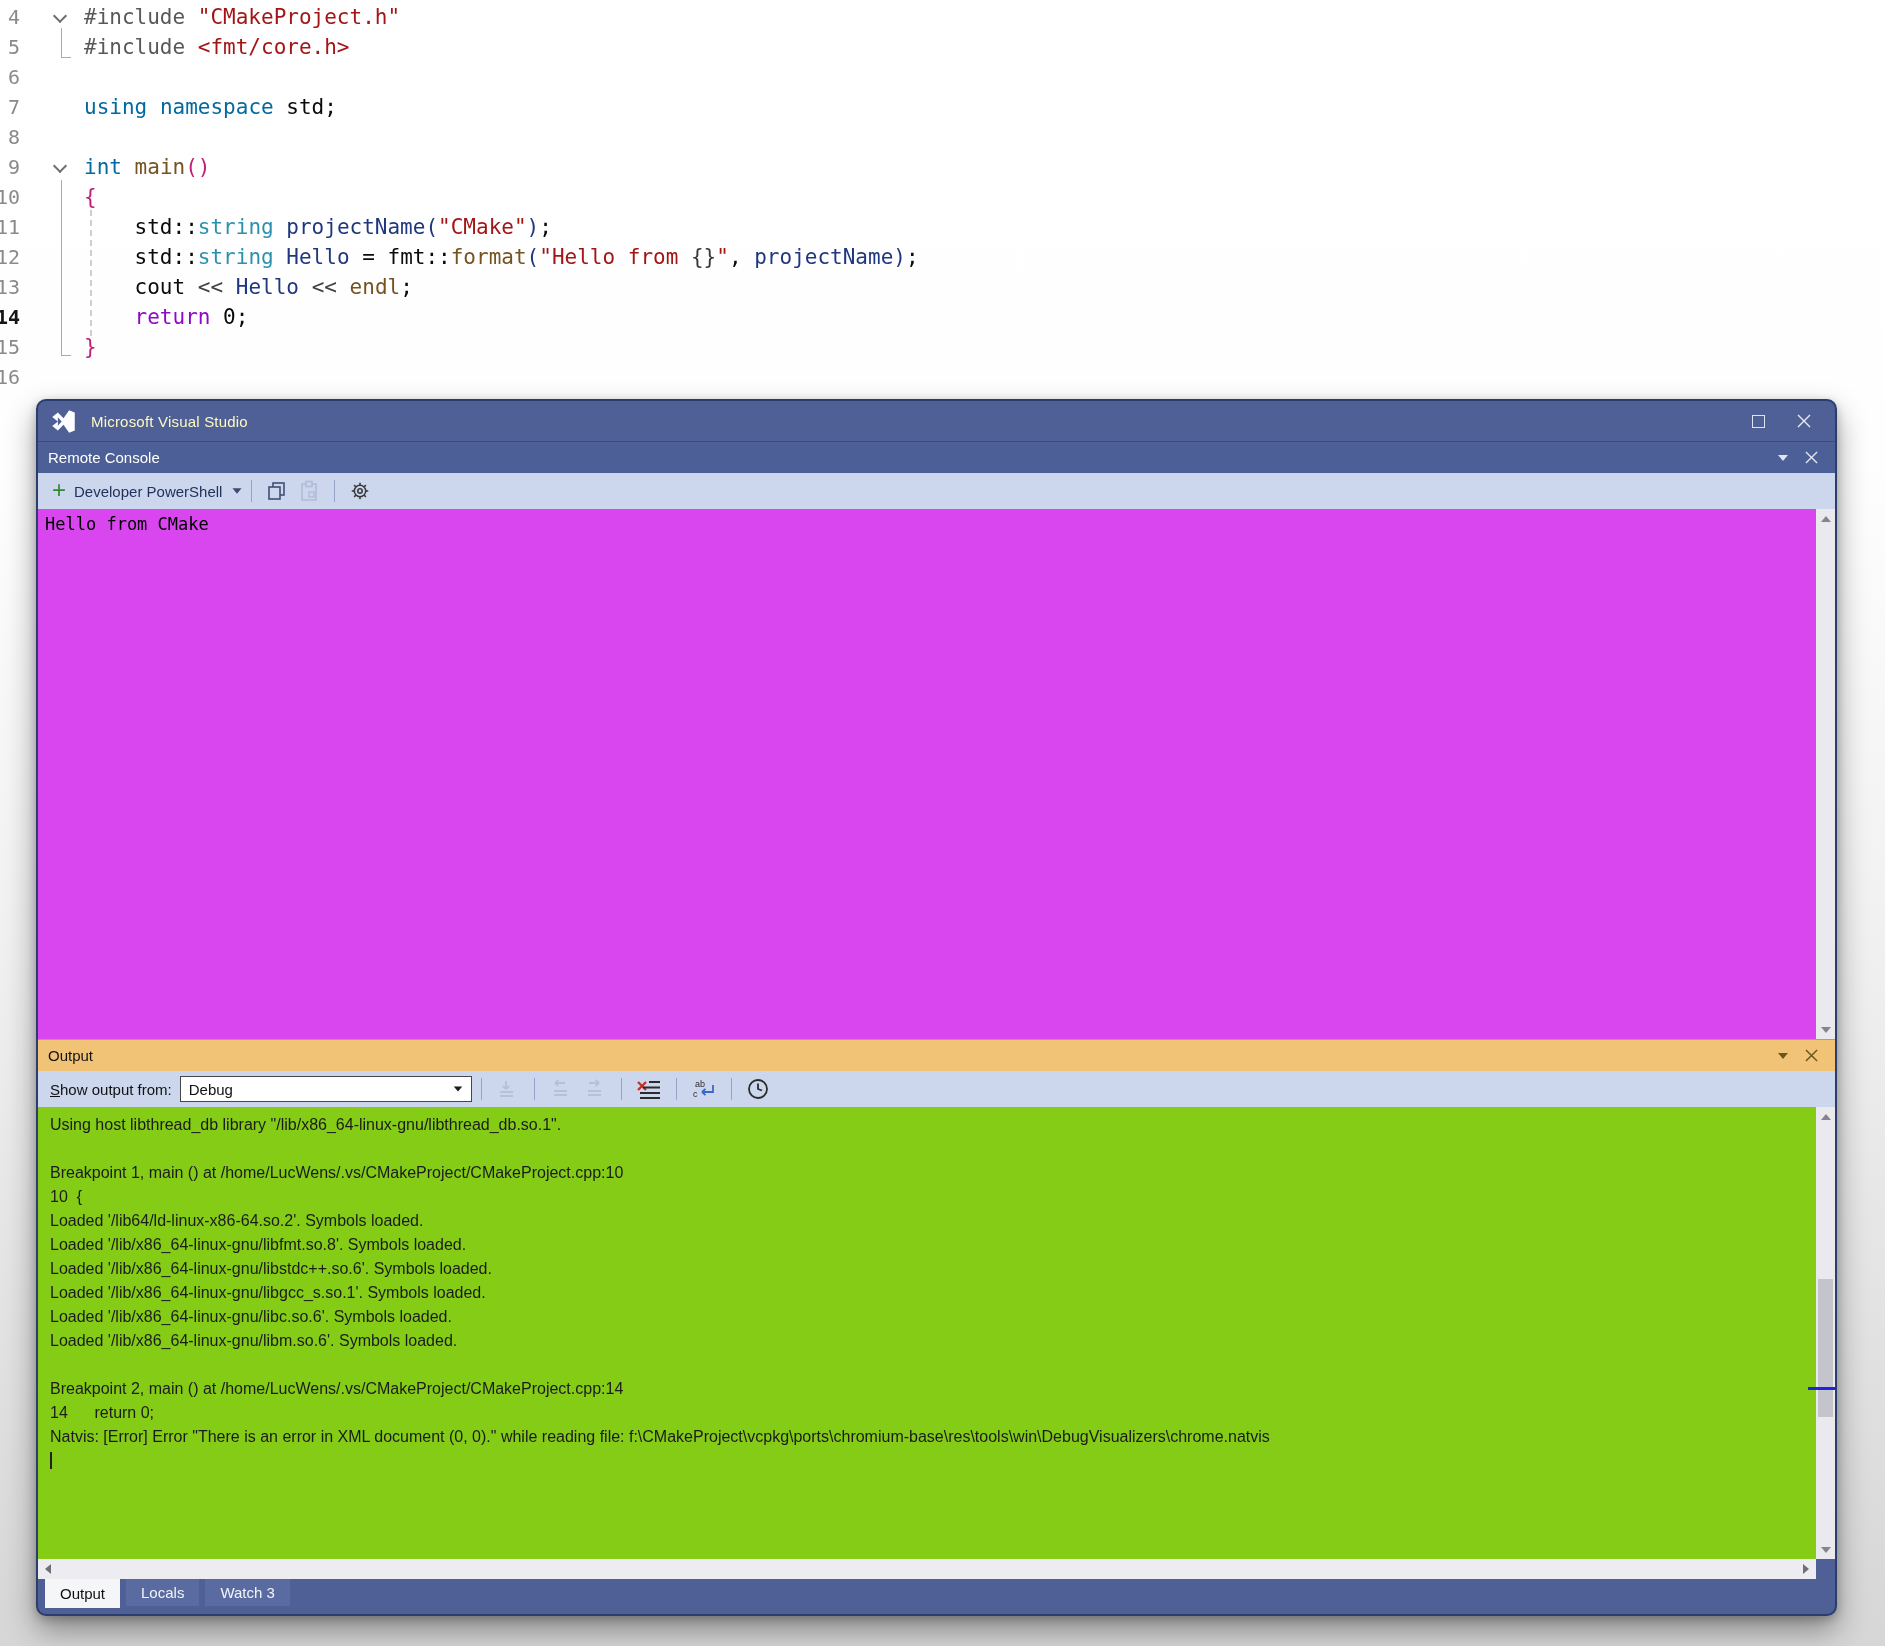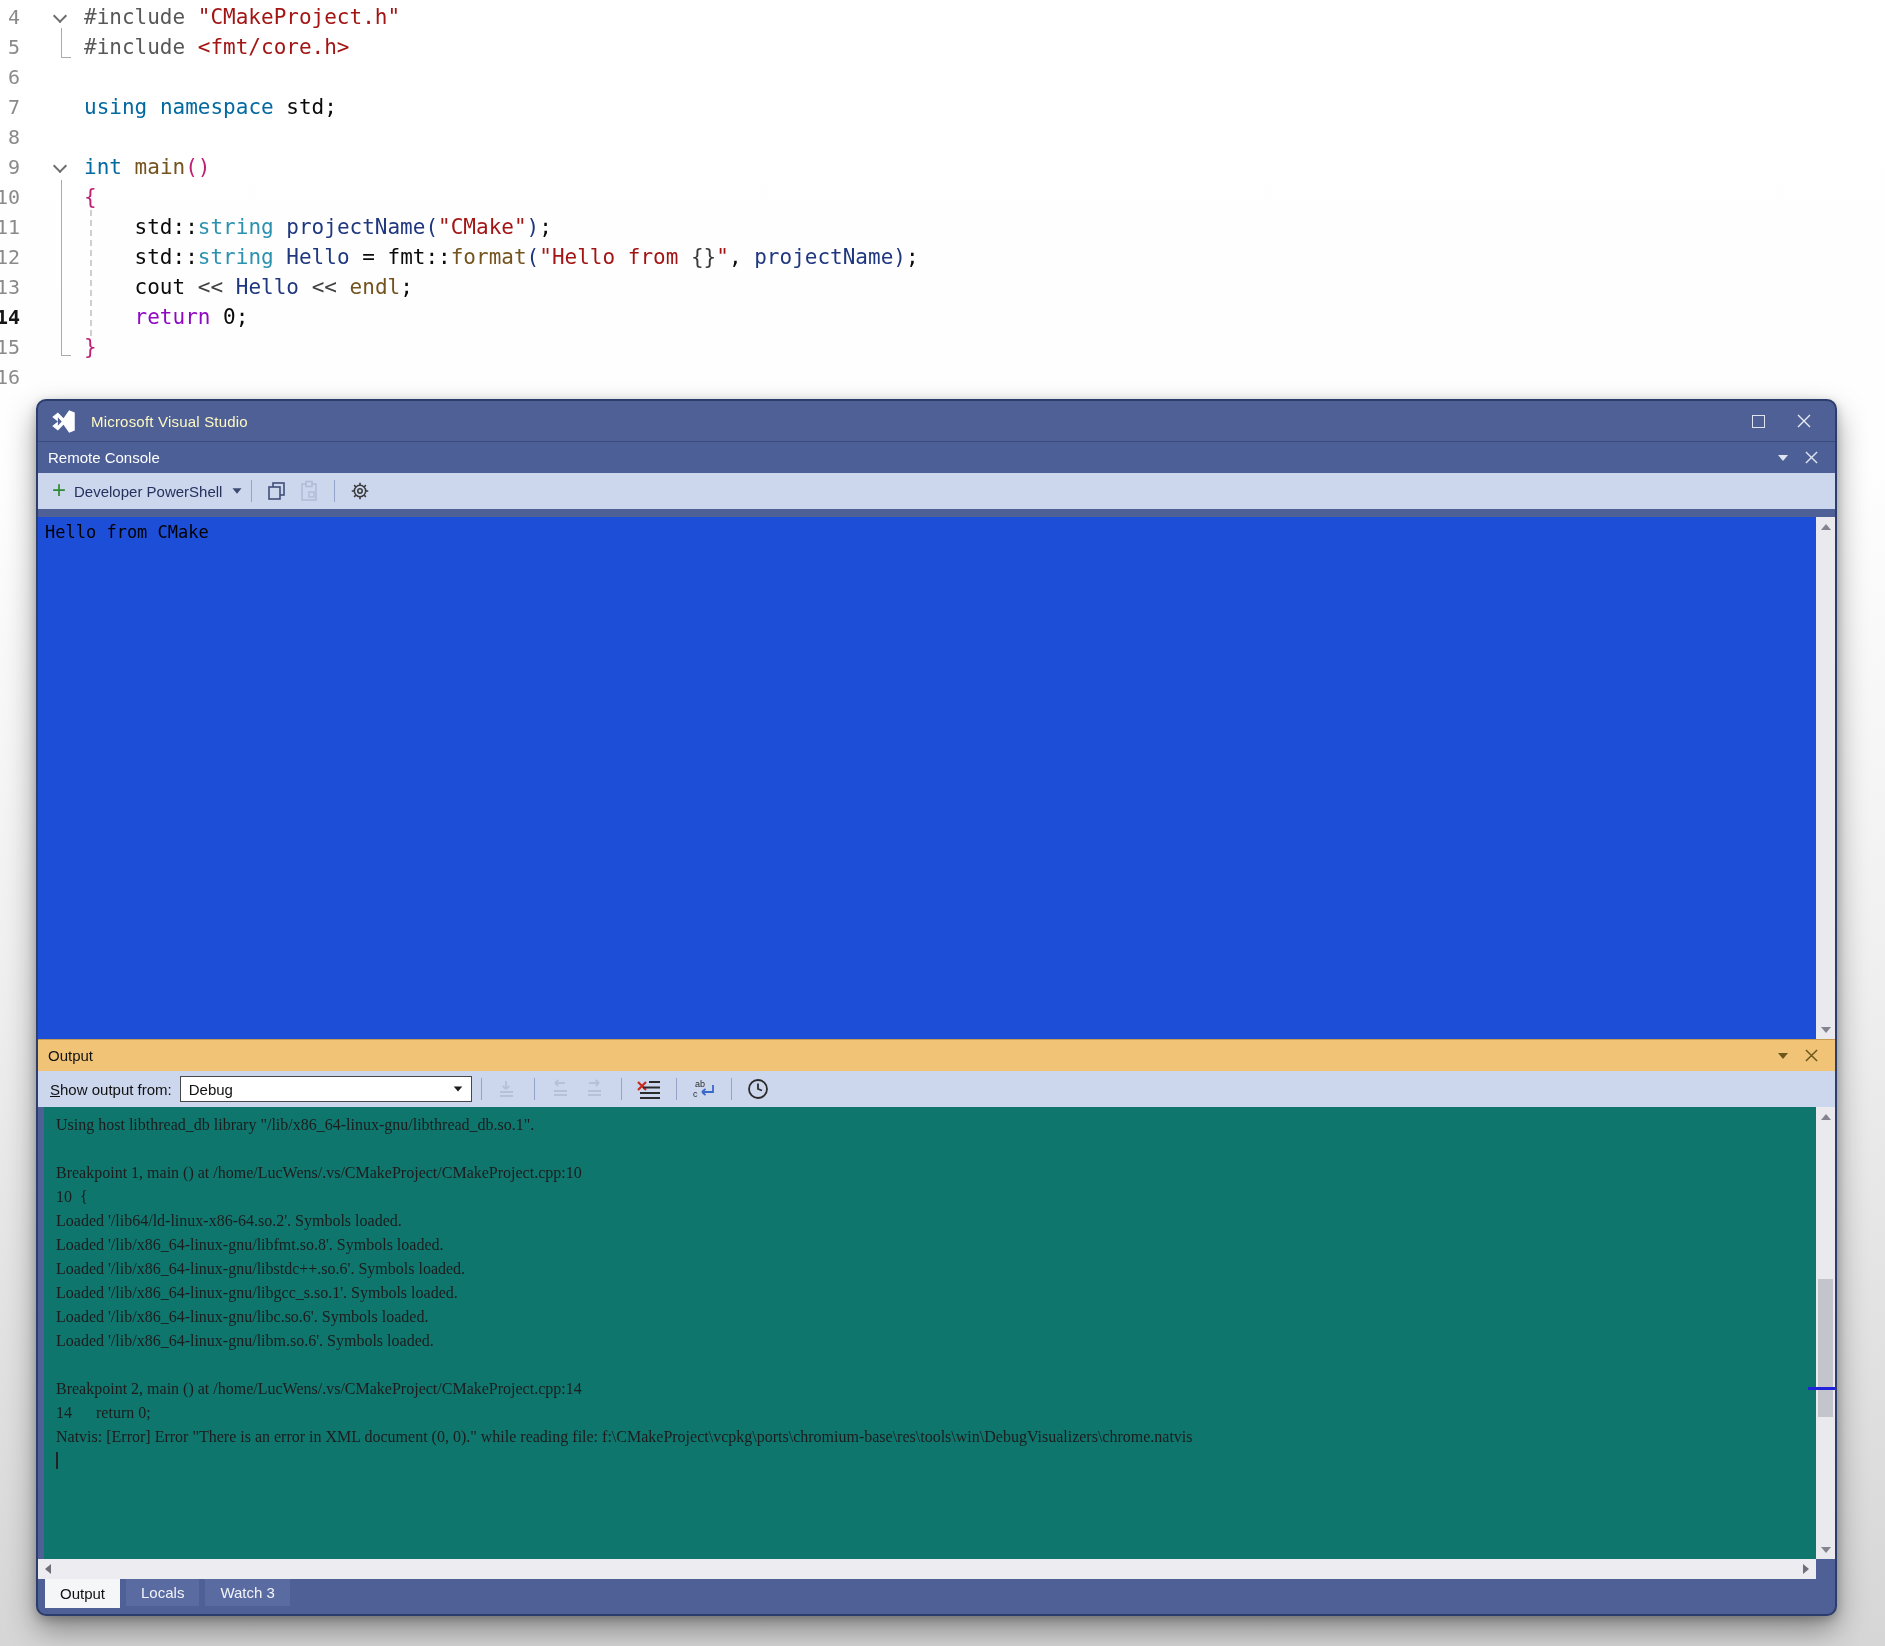--- a/index.html
+++ b/index.html
@@ -52,41 +52,41 @@
   .tri-left { width:0; height:0; border-top:5px solid transparent; border-bottom:5px solid transparent; border-right:6px solid currentColor; }
   .tri-right{ width:0; height:0; border-top:5px solid transparent; border-bottom:5px solid transparent; border-left:6px solid currentColor; }
 
   .toolbar { height:36px; background:#ccd7ee; display:flex; align-items:center; padding:0 10px; flex:none; }
   .tb-sep { width:1px; height:22px; background:#95a3c8; margin:0 9px; flex:none; }
   .plus { color:#2e8b32; font-size:24px; font-weight:400; line-height:20px; margin:0 8px 2px 4px; }
   .shellbtn { display:flex; align-items:center; color:#24315c; font-size:15px; }
   .shellbtn .tri-down { margin-left:10px; color:#3c4a70; transform:scale(.9); }
   .tbicon { margin:0 5px; display:flex; align-items:flex-end; justify-content:center; }
 
-  .console-content { flex:1; background:#1d4ed8; position:relative; overflow:hidden;
-                     font-family:"DejaVu Sans Mono", monospace; font-size:17px; color:#000;margin-top:8px; }
+  .console-content { flex:1; background:#d946ef; position:relative; overflow:hidden;
+                     font-family:"DejaVu Sans Mono", monospace; font-size:17px; color:#000; }
   .console-text { padding:5px 0 0 7px; white-space:pre; }
 
   .vscroll { position:absolute; top:0; right:0; bottom:0; width:19px; background:#e9e9ee; }
   .vs-arrow { position:absolute; left:0; width:19px; height:19px; display:flex; align-items:center; justify-content:center; color:#84848f; }
   .vs-thumb { position:absolute; left:2px; width:15px; background:#c4c4cc; }
   .vs-marker { position:absolute; right:0; width:27px; height:3px; background:#2222dd; }
 
   .output-header { background:#f0c377; color:#141414; border-top:1px solid #c79c51; }
   .output-header .ph-btn { color:#6b561c; }
 
   .ddlabel { font-size:15px; color:#111; margin:0 8px 0 2px; }
   .ddlabel u { text-decoration:underline; }
   .dropdown { width:292px; height:26px; background:#fff; border:1.5px solid #474747;
               display:flex; align-items:center; padding:0 8px; font-size:15px; color:#111; }
   .dropdown .dd-spacer { flex:1; }
   .dropdown .tri-down { color:#1b1b1b; transform:scale(.85); }
 
-  .output-content { height:452px; flex:none; background:#0f766e; position:relative; overflow:hidden;
-                    font-family:Liberation Serif, serif; font-size:16px; line-height:24px; color:#1c1c1c;margin-left:6px; }
+  .output-content { height:452px; flex:none; background:#84cc16; position:relative; overflow:hidden;
+                    font-family:Liberation Sans, sans-serif; font-size:16px; line-height:24px; color:#1c1c1c; }
   .output-lines { padding:6px 26px 0 12px; white-space:pre; }
   .oline { height:24px; }
   .caret { display:inline-block; width:2px; height:17px; background:#222; vertical-align:-3px; }
 
   .hscroll { height:20px; flex:none; background:#ececf1; position:relative; margin-right:19px; }
   .hs-arrow { position:absolute; top:0; width:20px; height:20px; display:flex; align-items:center; justify-content:center; color:#6f6f7a; }
 
   .tabstrip { height:35px; flex:none; display:flex; align-items:flex-start; padding:0 0 0 7px; gap:6px; }
   .tab { padding:0 15px; font-size:15px; height:29px; line-height:29px; }
   .tab.active { background:#f5f6f8; color:#101010; }

